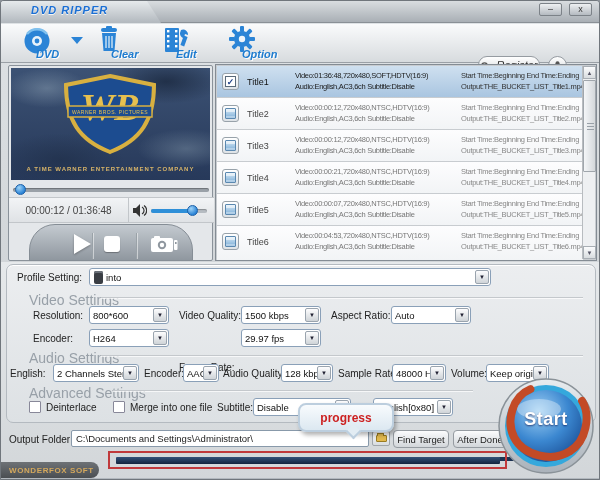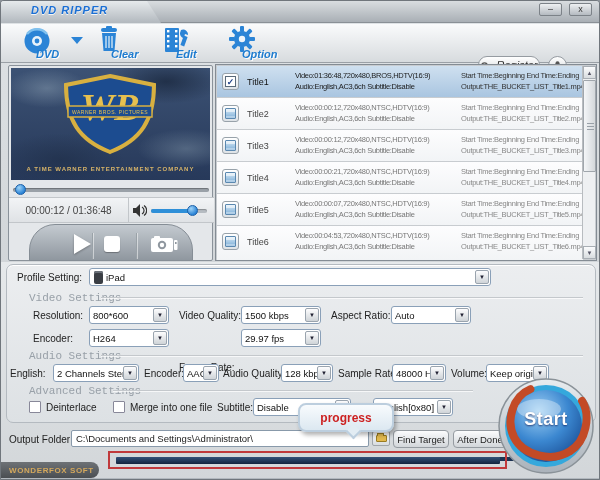--- a/index.html
+++ b/index.html
@@ -64,21 +64,21 @@
   .trow.selected .tinfo.c2 { color:#333; }
   .scroll { position:absolute; right:1px; top:1px; width:13px; height:193px; background:#eef0f2; border-left:1px solid #b8bcc0; }
   .sarrow { position:absolute; left:0; width:13px; height:13px; background:linear-gradient(#fbfcfd,#d8dcdf); border:1px solid #a8aeb4; font-size:6px; text-align:center; line-height:12px; color:#556; }
   .sthumb { position:absolute; left:0; top:14px; width:13px; height:92px; background:linear-gradient(90deg,#f4f6f8,#d4d8db); border:1px solid #a0a6ac; border-radius:1px; }
   .sgrip { position:absolute; left:3px; top:42px; width:7px; height:1px; background:#98a0a8; box-shadow:0 3px 0 #98a0a8, 0 6px 0 #98a0a8; }
 
   
   .settings-bg { position:absolute; left:0; top:261px; width:600px; height:219px; background:linear-gradient(#e6e9eb,#d2d6d9); }
   .panel { position:absolute; left:5px; top:263px; width:590px; height:159px; background:linear-gradient(#eceef0,#dde1e4); border:1px solid #b4bac0; border-radius:7px; box-shadow:inset 0 1px 0 #fff; }
   .lbl { position:absolute; font-size:10px; color:#222; white-space:nowrap; }
-  .grouptitle { position:absolute; font-size:11px; color:#98a0a8; white-space:nowrap;font-family:Liberation Mono, monospace; }
+  .grouptitle { position:absolute; font-size:14px; color:#98a0a8; white-space:nowrap; }
   .groupline { position:absolute; height:1px; background:#c4c8cc; box-shadow:0 1px 0 rgba(255,255,255,.7); }
   .dd { position:absolute; height:18px; background:#fff; border:1px solid #8aa0b8; border-radius:3px; display:flex; align-items:center; }
   .dd .val { flex:1; font-size:9.5px; color:#111; padding:0 3px; white-space:nowrap; overflow:hidden; }
   .dd .abtn { width:14px; height:14px; margin-right:1px; background:linear-gradient(#fdfdfe,#cfd4d8); border:1px solid #9aa4ae; border-radius:2px; font-size:6px; line-height:12px; text-align:center; color:#223; flex:none; }
   .ipad-ic { width:9px; height:13px; background:#3a3e44; border-radius:2px; margin-left:4px; flex:none; box-shadow:inset 0 2px 0 #6a7078; }
   .chk { position:absolute; width:12px; height:12px; background:#fff; border:1px solid #889; border-radius:1px; }
 
   
   .out-input { position:absolute; left:70px; top:429px; width:298px; height:17px; background:#fff; border:1px solid #8899aa; border-radius:2px; font-size:9.5px; color:#222; padding:0 4px; font-family:"Liberation Sans",sans-serif; }
   .btn { position:absolute; height:18px; background:linear-gradient(#fbfcfd,#d2d6da); border:1px solid #959ba1; border-radius:4px; font-size:9.5px; color:#222; display:flex; align-items:center; justify-content:center; }
@@ -248,21 +248,21 @@
     </div>
   </div>
 
   <div class="list">
     <div class="trow selected" style="top:1px;">
       <div class="cbbtn">
           <div class="cb-check">✓</div>
         </div>
       <div class="tname">Title1</div>
       <div class="tinfo c1">
-          <div>Video:01:36:48,720x480,BROS,HDTV(16:9)</div>
+          <div>Video:01:36:48,720x480,SOFT,HDTV(16:9)</div>
           <div>Audio:English,AC3,6ch Subtitle:Disable</div>
         </div>
       <div class="tinfo c2">
           <div>Start Time:Beginning End Time:Ending</div>
           <div>Output:THE_BUCKET_LIST_Title1.mp4</div>
         </div>
     </div>
     <div class="trow" style="top:33px;">
       <div class="cbbtn">
           <div class="cb-mini"></div>
@@ -341,21 +341,21 @@
       <div class="sarrow" style="bottom:0;">▼</div>
     </div>
   </div>
 
   <div class="settings-bg"></div>
   <div class="panel"></div>
 
   <span class="lbl" style="left:16px; top:271px;">Profile Setting:</span>
   <div class="dd" style="left:88px; top:267px; width:402px;">
     <span class="ipad-ic"></span>
-    <span class="val">iPad</span>
+    <span class="val">into</span>
     <span class="abtn">▼</span>
   </div>
 
   <span class="grouptitle" style="left:28px; top:291px;">Video Settings</span>
   <div class="groupline" style="left:100px; top:296px; width:482px;"></div>
 
   <span class="lbl" style="left:32px; top:309px;">Resolution:</span>
   <div class="dd" style="left:88px; top:305px; width:80px;">
       <span class="val">800*600</span>
       <span class="abtn">▼</span>

